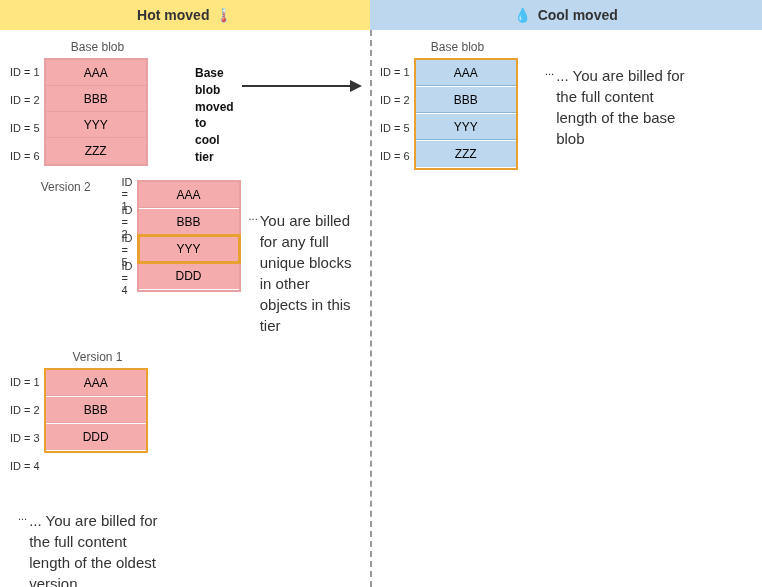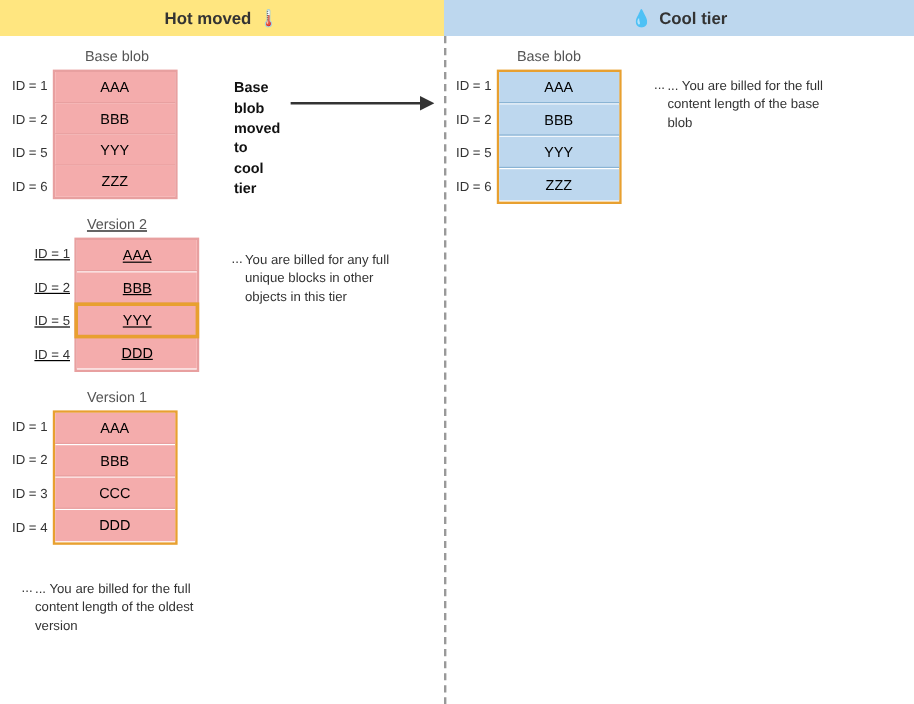--- a/index.html
+++ b/index.html
@@ -67,21 +67,21 @@
       left: 370px;
       top: 0;
       bottom: 0;
       width: 2px;
       border-left: 2px dashed #999;
       z-index: 10;
     }
 
     
     .annotation {
-      font-size: 11px;
+      font-size: 15px;
       color: #333;
       max-width: 140px;
       line-height: 1.4;
     }
 
     
     .move-label {
       font-weight: 700;
       font-size: 12px;
       color: #111;
@@ -119,21 +119,21 @@
 
 <div>
 
   <div class="header">
     <div class="header-hot">
       <span>Hot moved</span>
       <span style="margin-left:6px;">🌡️</span>
     </div>
     <div class="header-cool">
       <span style="margin-right:6px;">💧</span>
-      <span>Cool tier</span>
+      <span>Cool moved</span>
     </div>
   </div>
 
   <div class="main">
 
     <div class="divider"></div>
 
     <div class="hot-side">
 
       <div style="display:flex; flex-direction:row; align-items:flex-start; margin-bottom:10px; position:relative;">
@@ -165,21 +165,21 @@
             <svg width="120" height="22" viewBox="0 0 120 22">
               <line x1="0" y1="11" x2="108" y2="11" stroke="#333" stroke-width="2"></line>
               <polygon points="108,5 120,11 108,17" fill="#333"></polygon>
             </svg>
           </div>
         </div>
       </div>
 
       <div style="display:flex; flex-direction:row; align-items:flex-start; margin-bottom:14px;">
 
-        <div style="display:flex; flex-direction:column; align-items:center; min-width:175px;text-decoration:underline;">
+        <div style="display:flex; flex-direction:row; align-items:flex-start; min-width:175px;">
           <div style="text-align:center; width:175px; font-size:12px; color:#555; margin-bottom:4px;">Version 2</div>
           <div style="display:flex; flex-direction:row; align-items:flex-start;">
             <div style="display:flex;flex-direction:column;margin-right:4px;">
               <div class="id-cell" style="height:27px;">ID = 1</div>
               <div class="id-cell" style="height:27px;">ID = 2</div>
               <div class="id-cell" style="height:27px;">ID = 5</div>
               <div class="id-cell" style="height:27px;">ID = 4</div>
             </div>
 
             <div style="display:flex; flex-direction:column; position:relative;">
@@ -206,21 +206,20 @@
           <div style="display:flex; flex-direction:row; align-items:flex-start;">
             <div style="display:flex;flex-direction:column;margin-right:4px;">
               <div class="id-cell" style="height:27px;">ID = 1</div>
               <div class="id-cell" style="height:27px;">ID = 2</div>
               <div class="id-cell" style="height:27px;">ID = 3</div>
               <div class="id-cell" style="height:27px;">ID = 4</div>
             </div>
             <div style="border:2px solid #E8A030; display:flex; flex-direction:column;">
               <div class="cell pink" style="border:none; border-bottom:1px solid #e8a0a0;">AAA</div>
               <div class="cell pink" style="border:none; border-bottom:1px solid #e8a0a0;">BBB</div>
-              <div class="cell pink" style="border:none; border-bottom:1px solid #e8a0a0;">CCC</div>
               <div class="cell pink" style="border:none;">DDD</div>
             </div>
           </div>
         </div>
 
         <div style="margin-left:8px; margin-top:30px; display:flex; align-items:flex-start;">
           <span style="font-size:11px;color:#333;margin-right:2px;">...</span>
           <span class="annotation">... You are billed for the full content length of the oldest version</span>
         </div>
       </div>

